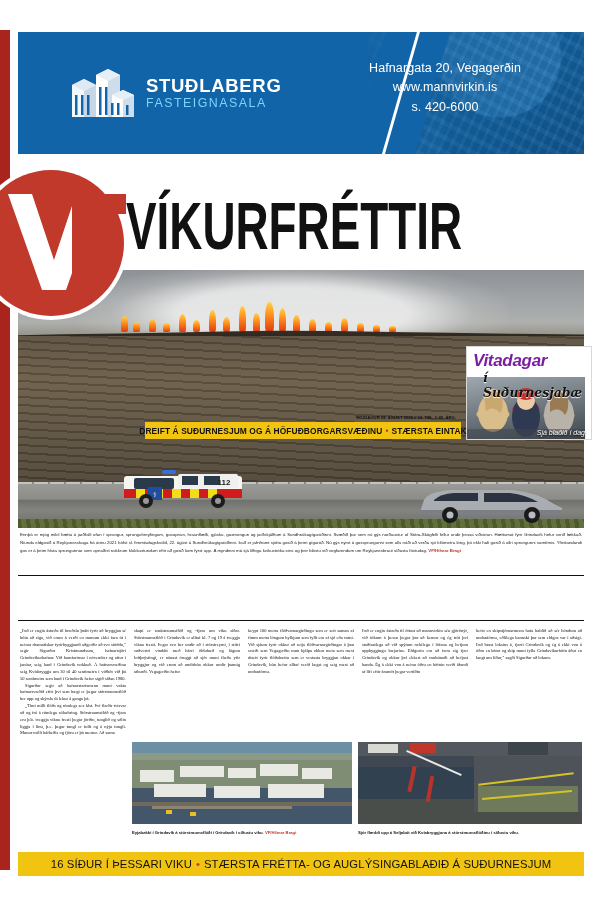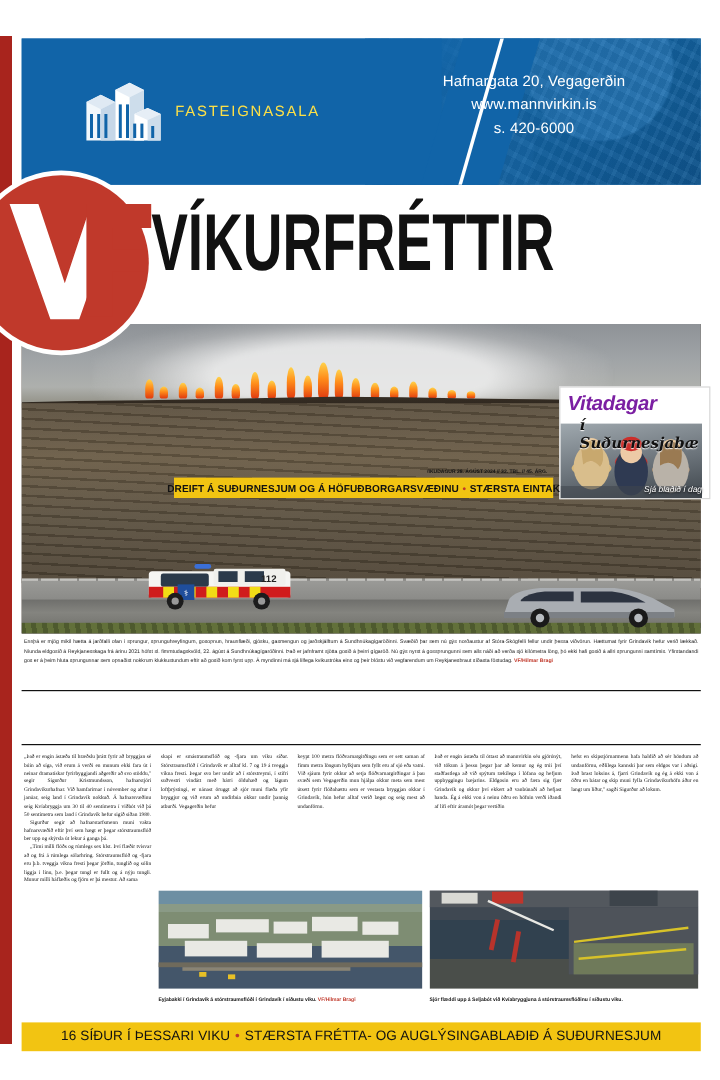--- a/index.html
+++ b/index.html
@@ -35,24 +35,24 @@
   .topad-contact { position: absolute; z-index: 4; right: 14px; top: 27px; width: 250px;
           text-align: center; color: #fff; line-height: 1.55;
           font-size: 12.5px; letter-spacing: .1px; }
 
   .logo-wrap { position: absolute; left: 52px; top: 33px; display: flex;
                align-items: center; gap: 12px; }
   .logo-mark { width: 64px; height: 56px; position: relative; }
   .logo-txt { color: #fff; line-height: 1.05; }
   .logo-txt .l1 { font-size: 18.5px; font-weight: 700; letter-spacing: .7px; }
   .logo-txt .l2 { font-size: 12.4px; font-weight: 400; letter-spacing: 1.5px;
-                  color:#fde047; margin-top: 2px; }
-
-  
-  .masthead { position: absolute; left: 0; top: 152px; width: 600px; height: 108px; }
+                  color:#7dd3fc; margin-top: 2px; }
+
+  
+  .masthead { position: absolute; left: 0; top: 176px; width: 600px; height: 108px; }
   .vf-circle { position: absolute; left: -22px; top: -6px; width: 146px; height: 146px;
                border-radius: 50%; background: #c0392b; z-index: 1;
                box-shadow: 0 0 0 4px #fff; }
   .vf-glyph { position: absolute; left: 2px; top: 12px; width: 132px; height: 106px;
               z-index: 2; }
   .vf-title { position: absolute; left: 126px; top: 8px; z-index: 3; }
   .vf-title svg { display:block; }
   .tagline { position: absolute; left: 145px; top: 246px; width: 316px; height: 17px;
              background: #f2c412; z-index: 4; display:flex; align-items:center;
              justify-content:center; }
@@ -191,20 +191,21 @@
             <rect x="17" y="30" width="2.5" height="20"></rect>
             <rect x="29" y="22" width="2.5" height="28"></rect>
             <rect x="35" y="22" width="2.5" height="28"></rect>
             <rect x="41" y="38" width="2.5" height="12"></rect>
             <rect x="47" y="38" width="2.5" height="12"></rect>
             <rect x="56" y="40" width="2.5" height="10"></rect>
           </g>
         </svg>
       </div>
       <div class="logo-txt">
+        <div class="l1">STUÐLABERG</div>
         <div class="l2">FASTEIGNASALA</div>
       </div>
     </div>
 
     <div class="topad-contact">
       <div>Hafnargata 20, Vegagerðin</div>
       <div>www.mannvirkin.is</div>
       <div>s. 420-6000</div>
     </div>
   </div>

